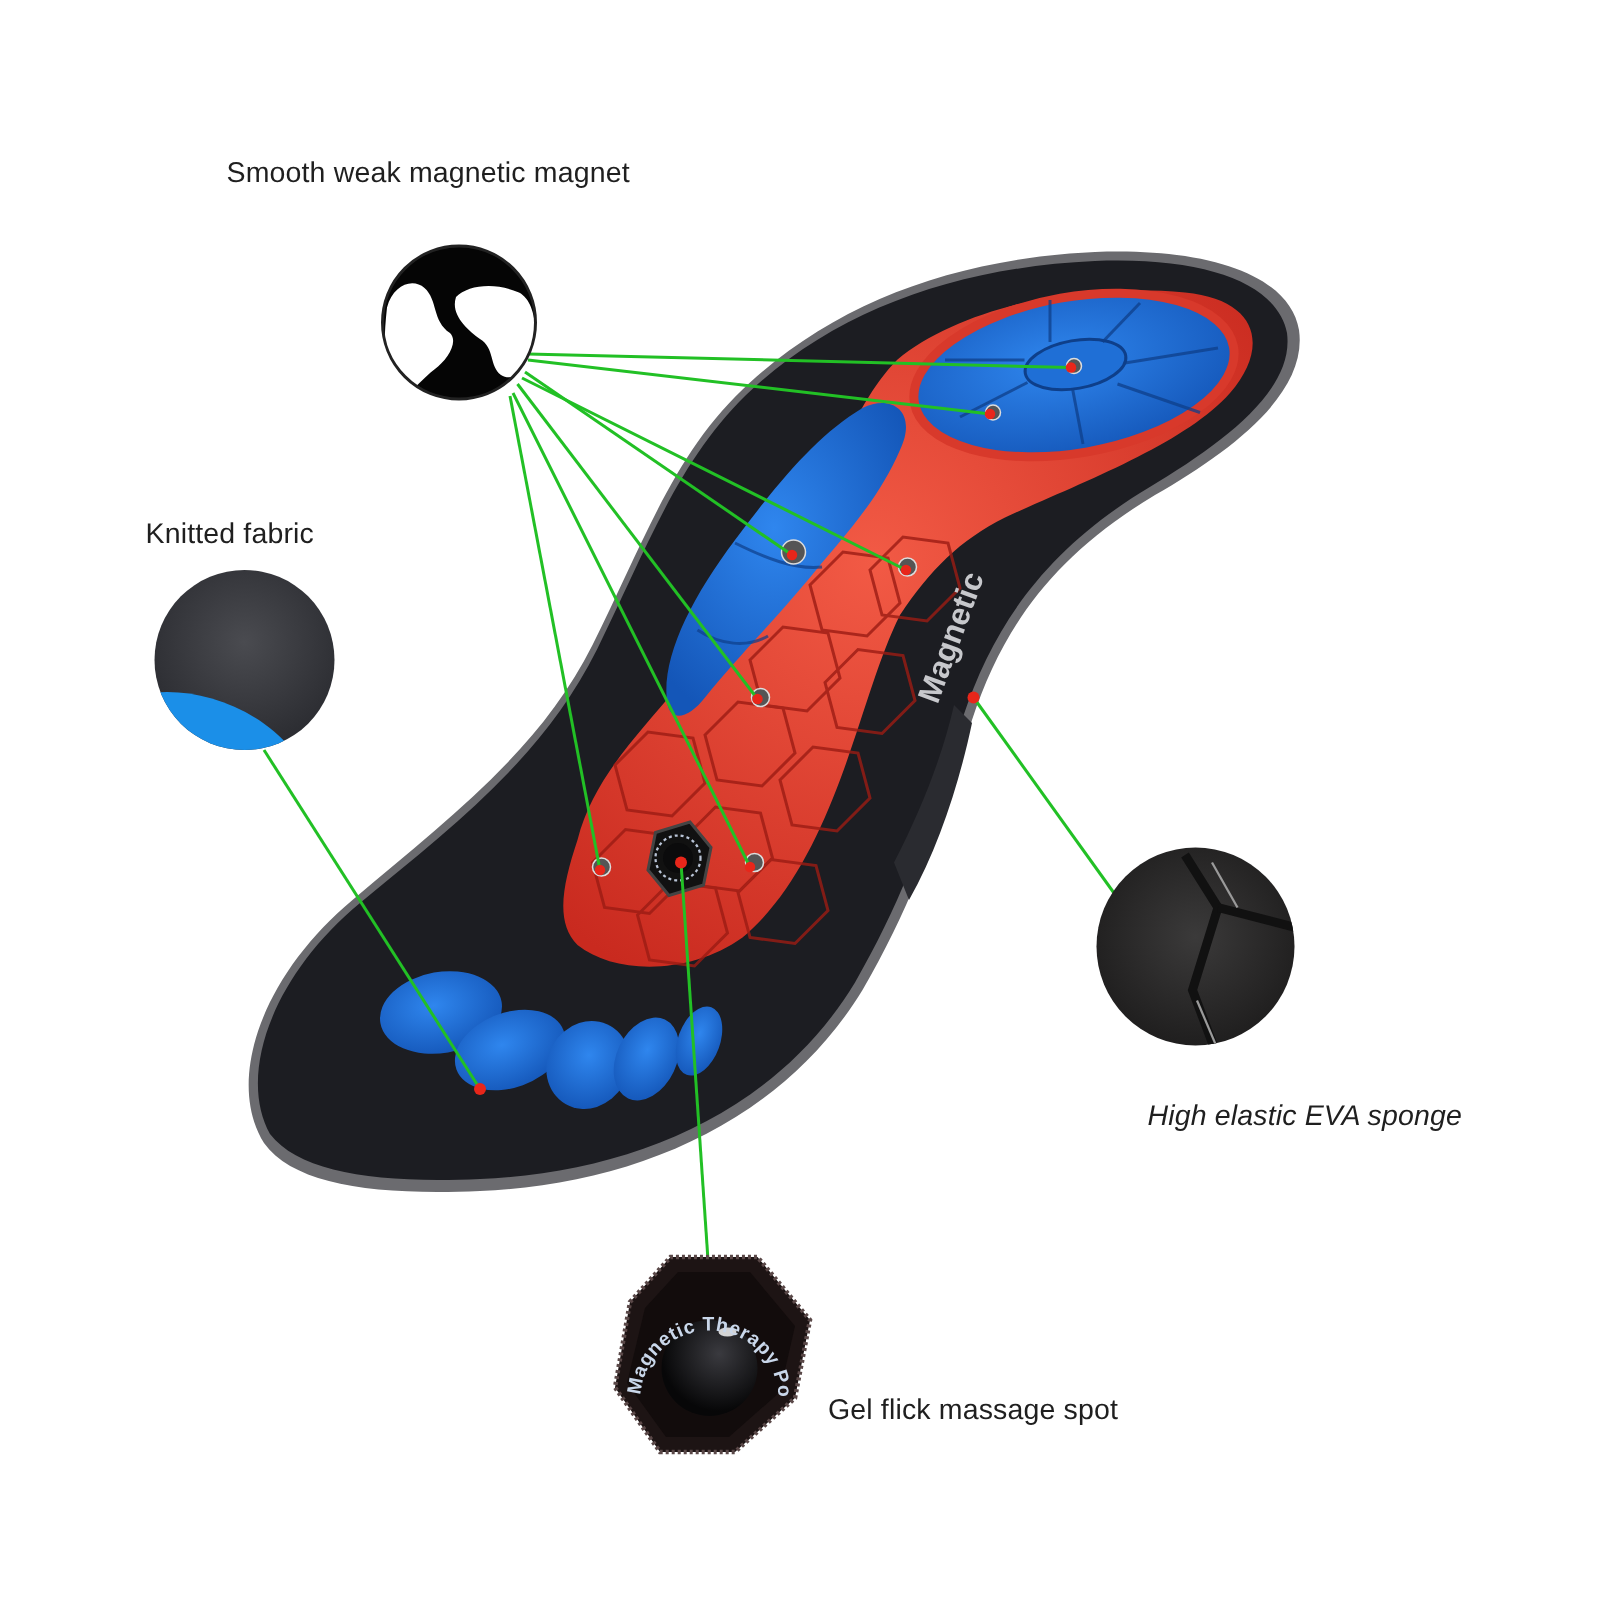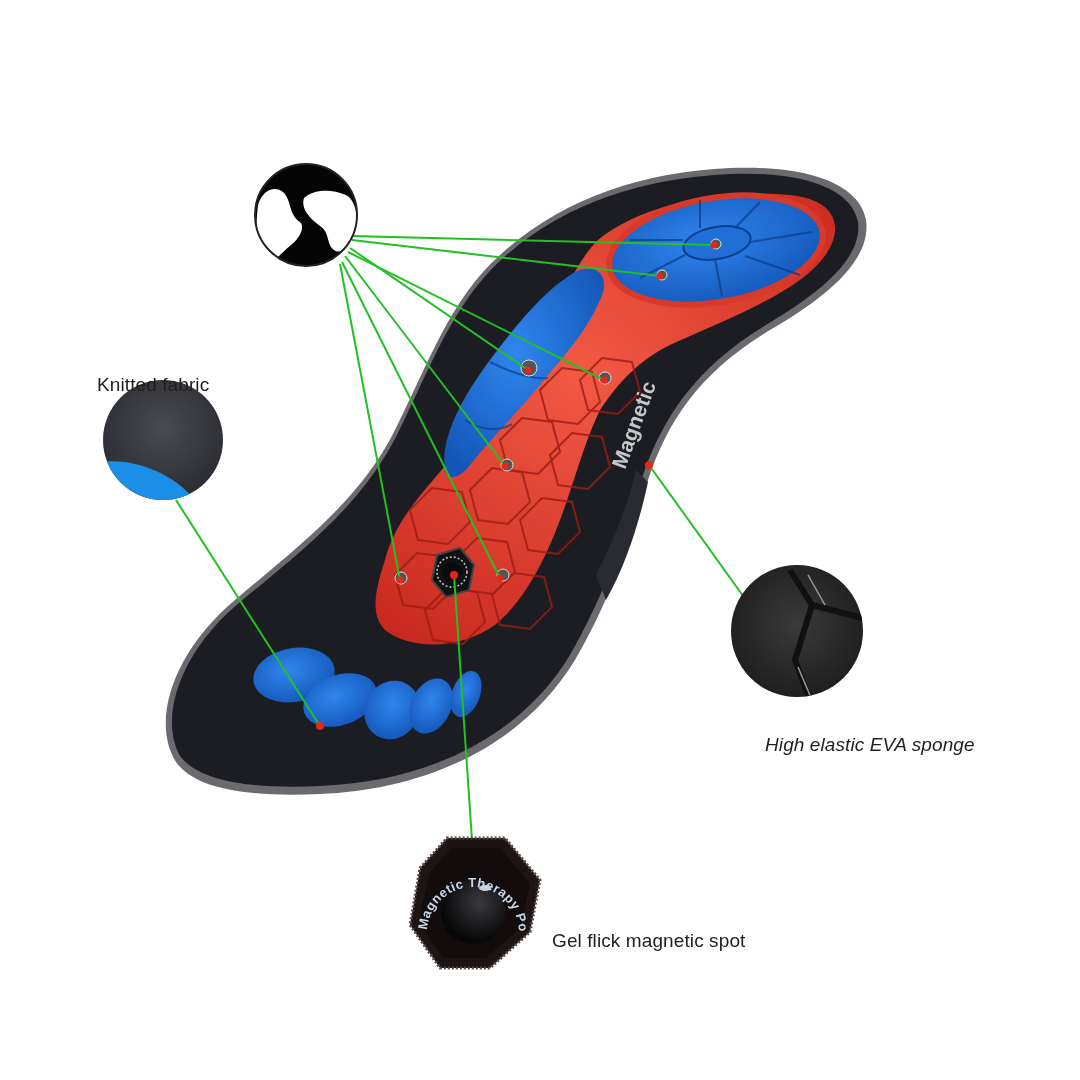--- a/index.html
+++ b/index.html
@@ -1,21 +1,21 @@
 <!DOCTYPE html>
 <html><head>
 <meta charset="utf-8">
 <style>
   html, body { margin: 0; padding: 0; background: #ffffff; }
   body { width: 1080px; height: 1080px; position: relative; overflow: hidden;
          font-family: "Liberation Sans", sans-serif; color: #1a1a1a; }
   .stage { position: absolute; left: 0; top: 0; width: 1080px; height: 1080px; }
   .label { position: absolute; font-size: 19px; color: #1f1f1f; white-space: nowrap; letter-spacing: 0.1px; }
   #lbl-magnet { left: 151px; top: 105px; }
-  #lbl-fabric { left: 97px; top: 346px; margin-top: 28px; }
+  #lbl-fabric { left: 97px; top: 346px; }
   #lbl-eva { left: 765px; top: 734px; font-style: italic; }
   #lbl-gel { left: 552px; top: 930px; }
   svg text { font-family: "Liberation Sans", sans-serif; }
 </style>
 </head>
 <body>
 
 <div class="stage">
   <svg width="1080" height="1080" viewBox="0 0 1080 1080">
     <defs>
@@ -193,16 +193,17 @@
       <polygon points="420,868 447,838 505,838 540,880 530,932 490,968 440,968 410,925" fill="#1d1414" stroke="#5a4848" stroke-width="3" stroke-dasharray="2 2"></polygon>
       <polygon points="430,872 452,848 500,848 530,884 520,928 486,958 444,958 418,922" fill="#120c0c"></polygon>
       <circle cx="473" cy="912" r="32" fill="url(#domeG)"></circle>
       <ellipse cx="485" cy="888" rx="6" ry="3" fill="#ffffff" opacity="0.8"></ellipse>
       <text font-size="13" font-weight="bold" fill="#c9d7ea" letter-spacing="0.5">
         <textPath href="#ringPath" startOffset="2%">Magnetic Therapy Power</textPath>
       </text>
     </g>
   </svg>
 
+  <div class="label" id="lbl-magnet">Smooth weak magnetic magnet</div>
   <div class="label" id="lbl-fabric">Knitted fabric</div>
   <div class="label" id="lbl-eva">High elastic EVA sponge</div>
-  <div class="label" id="lbl-gel">Gel flick magnetic spot</div>
+  <div class="label" id="lbl-gel">Gel flick massage spot</div>
 </div>
 
 </body></html>

